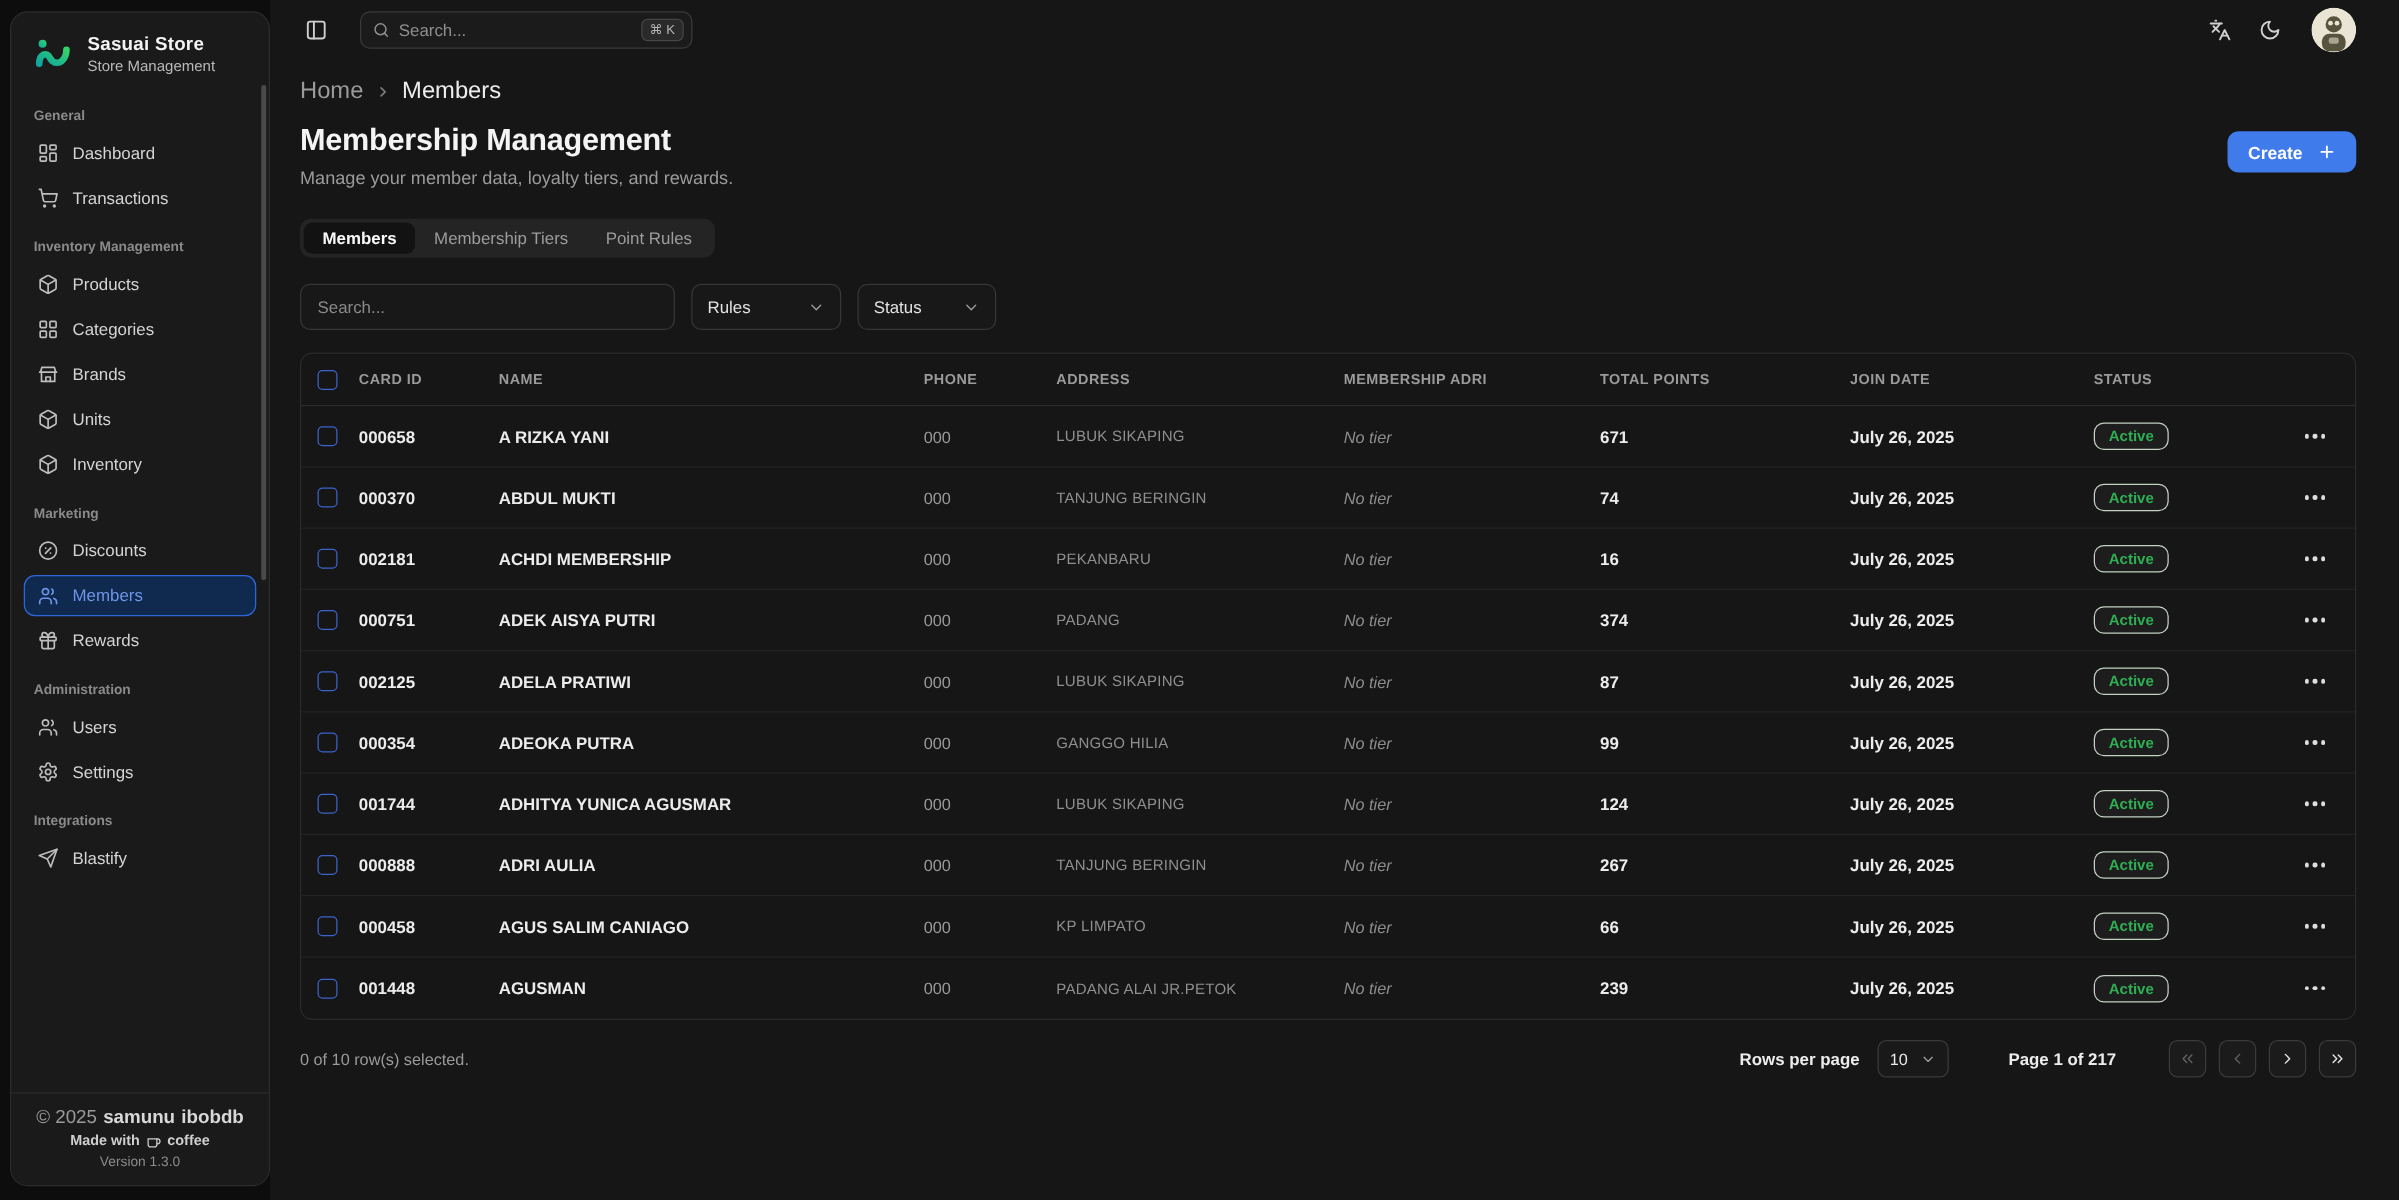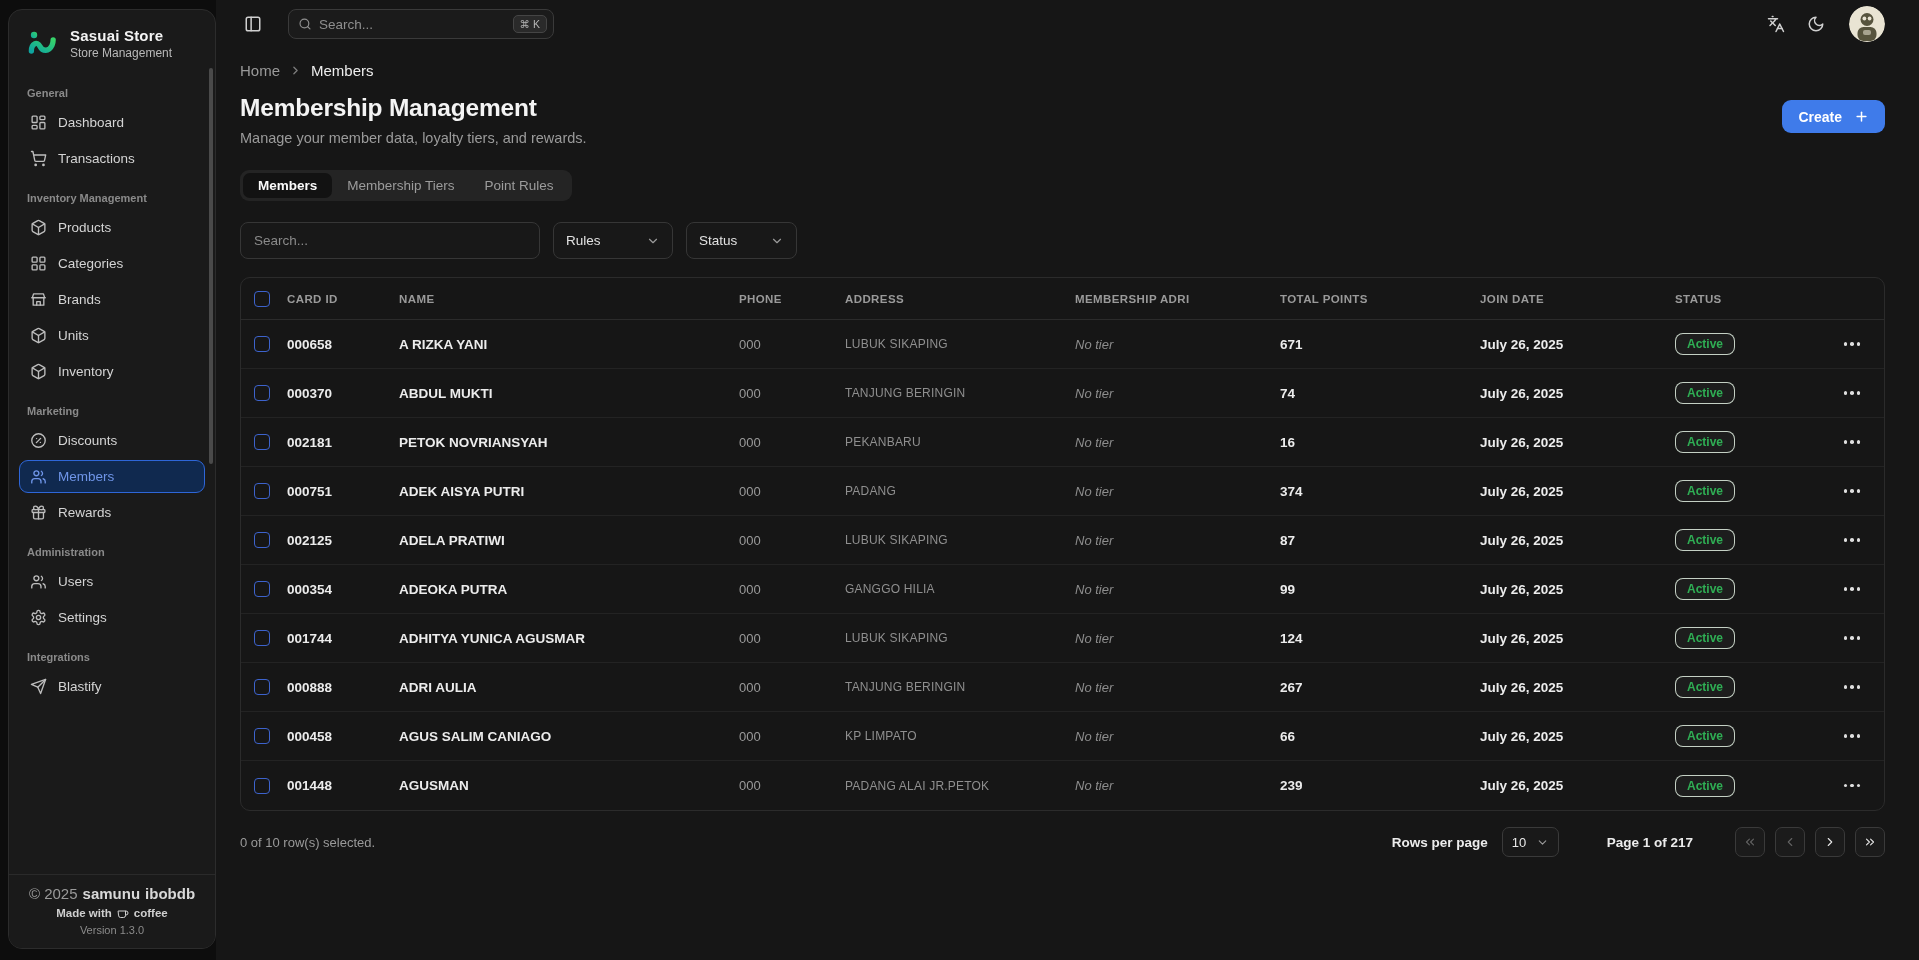--- a/index.html
+++ b/index.html
@@ -66,21 +66,21 @@
     color: #e0e0e0; font-size: 13.5px; font-family: inherit; min-width: 0;
   }
   .top-search input::placeholder { color: #8f8f8f; }
   .kbd {
     font-size: 10.5px; color: #b5b5b5; background: #2a2a2a; border: 1px solid #454545;
     border-radius: 5px; padding: 2px 6px; white-space: nowrap;
   }
   .top-right { margin-left: auto; display: flex; align-items: center; gap: 14px; }
   .avatar { width: 36px; height: 36px; border-radius: 50%; overflow: hidden; cursor: pointer; margin-left: 6px; }
 
-  .crumbs { margin-top: 14px; display: flex; align-items: center; gap: 9px; font-size: 15px; }
+  .crumbs { margin-top: 14px; display: flex; align-items: center; gap: 9px; font-size: 19px; }
   .crumb-home { color: #9a9a9a; cursor: pointer; }
   .crumb-sep { width: 13px; height: 13px; color: #7d7d7d; }
   .crumb-cur { color: #ededed; font-weight: 500; }
 
   .title-row { margin-top: 15px; display: flex; align-items: flex-start; justify-content: space-between; }
   .page-title { font-size: 24.5px; font-weight: 700; color: #f4f4f4; letter-spacing: -.2px; }
   .page-sub { font-size: 14.5px; color: #9b9b9b; margin-top: 8px; }
   .create-btn {
     background: #3f7bea; color: #fff; border: none; border-radius: 9px;
     height: 33px; padding: 0 16px; font-size: 14px; font-weight: 600; font-family: inherit;
@@ -500,21 +500,21 @@
               <i></i>
               <i></i>
             </span>
           </div>
         </div>
         <div class="tr row">
           <div class="cell-check">
             <div class="checkbox"></div>
           </div>
           <div class="c-id">002181</div>
-          <div class="c-name">PETOK NOVRIANSYAH</div>
+          <div class="c-name">ACHDI MEMBERSHIP</div>
           <div class="c-phone">000</div>
           <div class="c-addr">PEKANBARU</div>
           <div class="c-tier">No tier</div>
           <div class="c-points">16</div>
           <div class="c-date">July 26, 2025</div>
           <div><span class="badge">Active</span></div>
           <div class="c-actions">
             <span class="dots">
               <i></i>
               <i></i>

